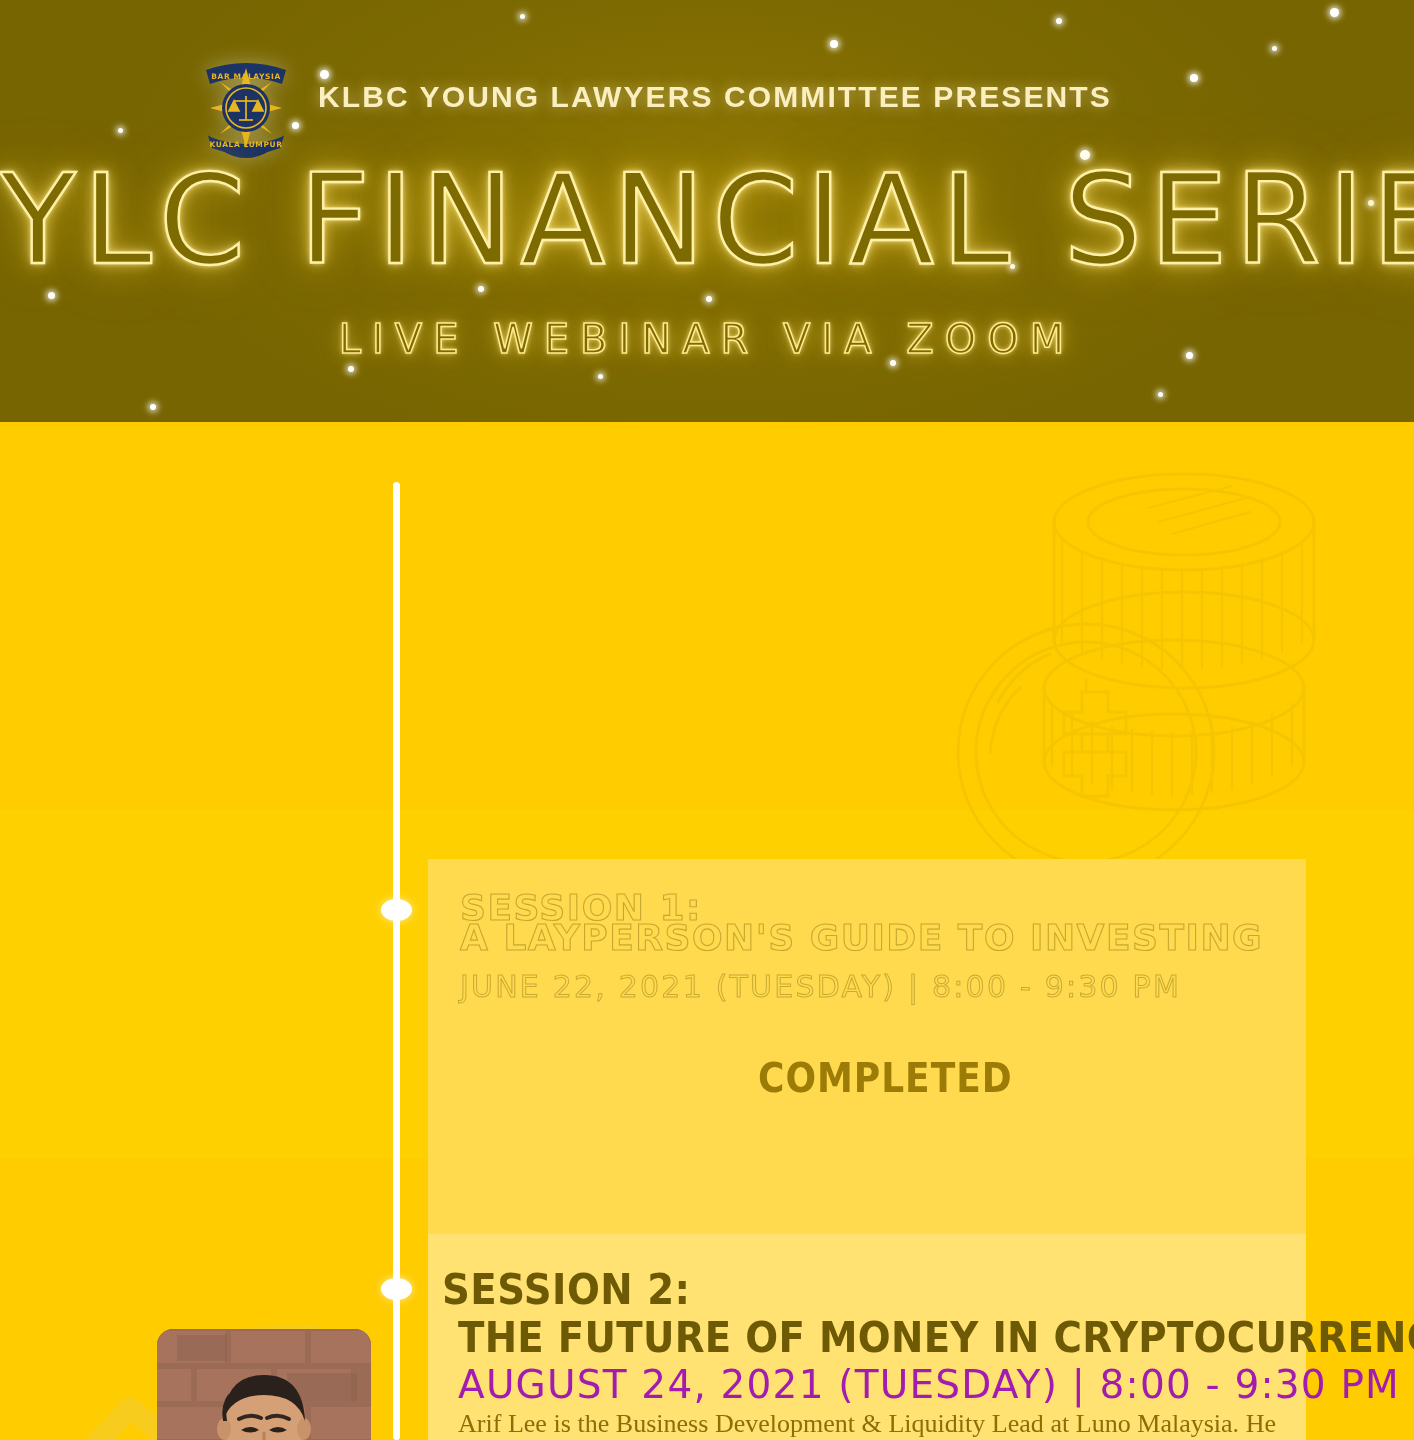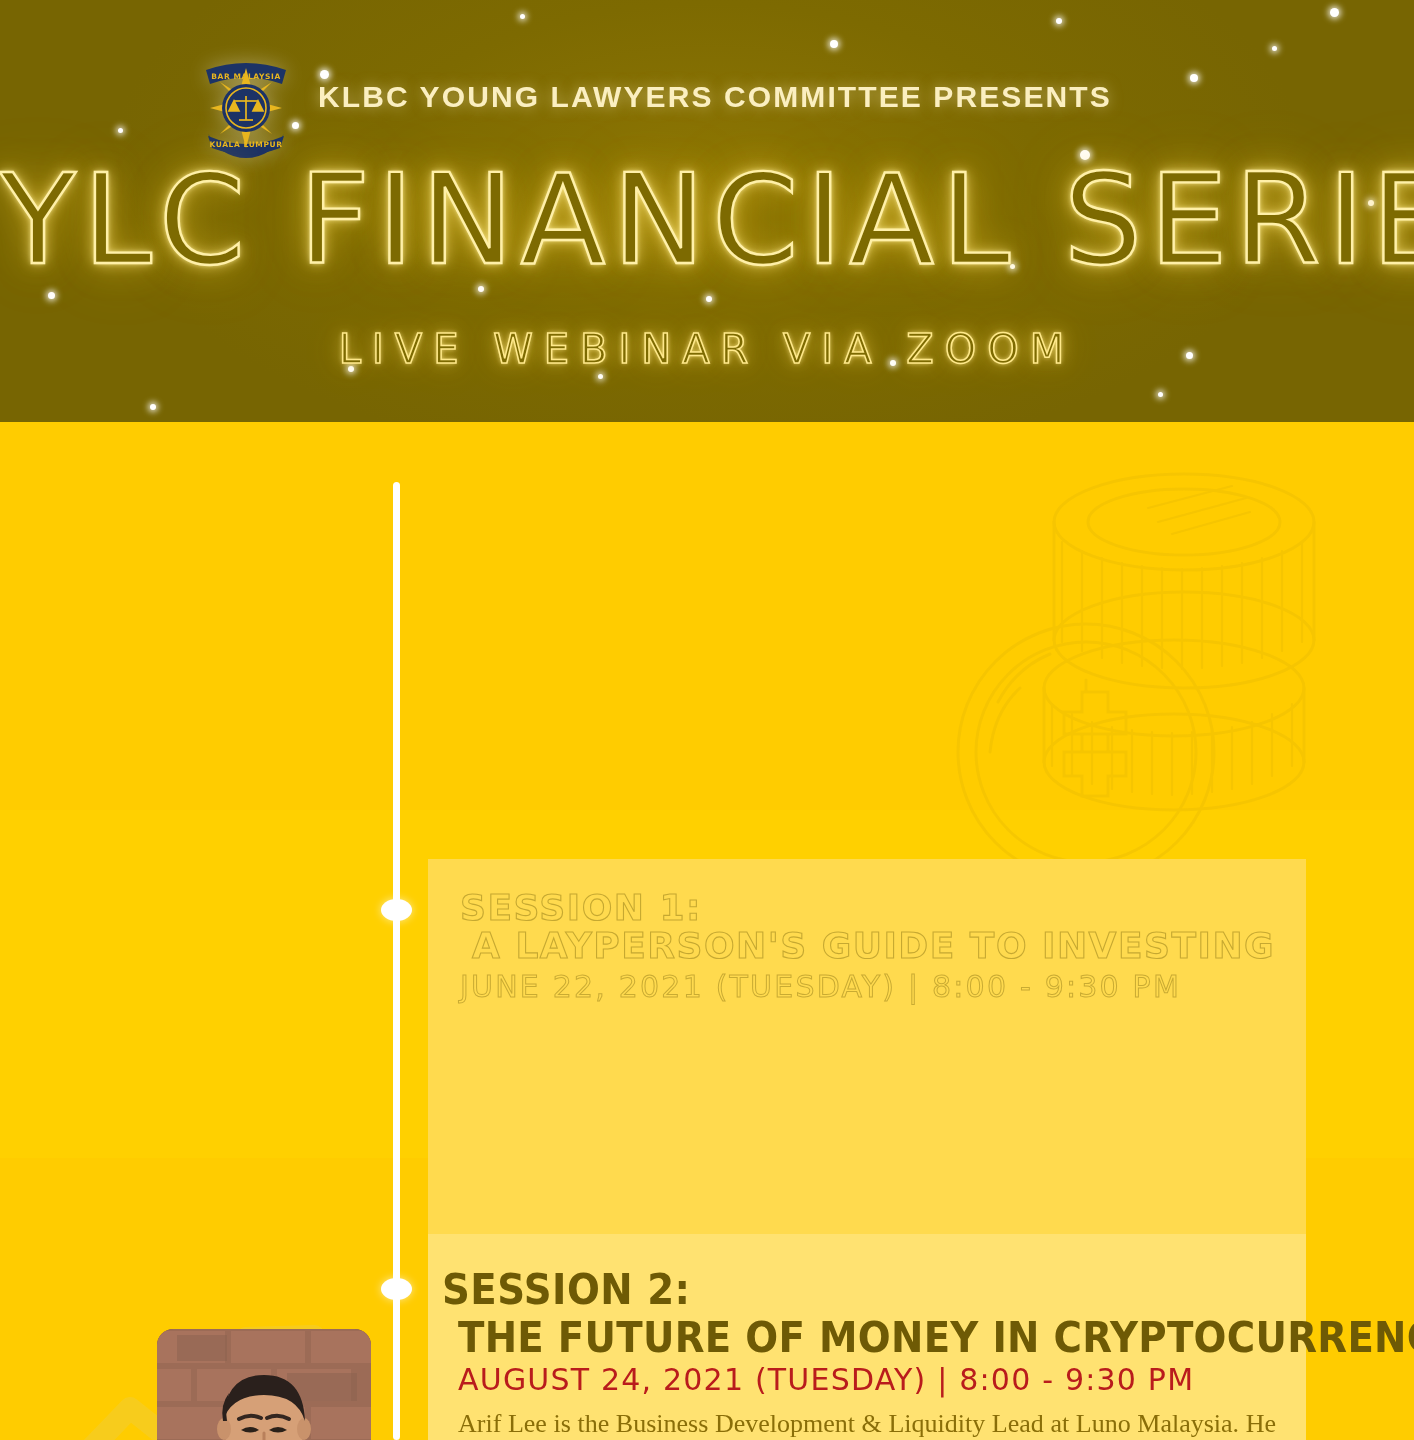--- a/index.html
+++ b/index.html
@@ -42,21 +42,21 @@
     color:#7d6a01;
     -webkit-text-stroke:2.4px #FFF0A8;
     text-shadow:
       0 0 5px rgba(255,240,160,.95),
       0 0 14px rgba(255,230,120,.8),
       0 0 32px rgba(255,215,60,.55),
       0 0 60px rgba(255,205,30,.35);
     white-space:nowrap;
   }
   .neon-sub {
-    position:absolute; left:0; top:326px; width:1414px; text-align:center;
+    position:absolute; left:0; top:316px; width:1414px; text-align:center;
     font-family:"DejaVu Sans", sans-serif;
     font-size:40px; font-weight:400; letter-spacing:11px;
     color:#7d6a01;
     -webkit-text-stroke:1.5px #FFE98A;
     text-shadow:
       0 0 5px rgba(255,235,140,.9),
       0 0 16px rgba(255,220,90,.7),
       0 0 36px rgba(255,205,40,.45);
     white-space:nowrap;
   }
@@ -139,33 +139,33 @@
   
   .active .s-label {
     font-family:"DejaVu Sans Condensed","DejaVu Sans", sans-serif;
     font-size:43px; font-weight:bold; letter-spacing:.5px; color:#6E5A05;
   }
   .active .s-title {
     font-family:"DejaVu Sans Condensed","DejaVu Sans", sans-serif;
     font-size:43px; font-weight:bold; letter-spacing:.3px; color:#6E5A05;
   }
   .active .s-date {
-    font-size:30px; letter-spacing:1.2px; color:#b91c1c;
+    font-size:39px; letter-spacing:1.2px; color:#a21caf;
   }
   .bio {
     font-family:"Liberation Serif", serif;
     font-size:26px; line-height:1.06;
     color:#8A6E08;
     text-align:justify;
     width:818px;
   }
 
   
   .c1-label { position:absolute; left:32px; top:28px; }
-  .c1-title { position:absolute; left:32px; top:66px;margin-left:12px; }
+  .c1-title { position:absolute; left:32px; top:58px; }
   .c1-date  { position:absolute; left:32px; top:110px; }
   .c1-stat  { position:absolute; left:330px; top:196px; }
 
   .c2-label { position:absolute; left:14px; top:30px; }
   .c2-title { position:absolute; left:30px; top:78px; }
   .c2-date  { position:absolute; left:30px; top:128px; }
   .c2-bio   { position:absolute; left:30px; top:176px; }
 </style>
 </head>
 <body>
@@ -325,20 +325,21 @@
           <path d="M86 126 q21 -5 42 0 q-21 19 -42 0 Z" fill="#3A2018"></path>
           <path d="M89 127 q18 -4 36 0 q-18 7 -36 0 Z" fill="#FFFFFF"></path>
         </g>
       </svg>
     </div>
 
     <div class="card card-1 faded">
       <div class="s-label c1-label">SESSION 1:</div>
       <div class="s-title c1-title">A LAYPERSON'S GUIDE TO INVESTING</div>
       <div class="s-date c1-date">JUNE 22, 2021 (TUESDAY)  |  8:00 - 9:30 PM</div>
+      <div class="s-status c1-stat">COMPLETED</div>
     </div>
 
     <div class="card card-2 active">
       <div class="s-label c2-label">SESSION 2:</div>
       <div class="s-title c2-title">THE FUTURE OF MONEY IN CRYPTOCURRENCY</div>
       <div class="s-date c2-date">AUGUST 24, 2021 (TUESDAY)  |  8:00 - 9:30 PM</div>
       <div class="bio c2-bio">Arif Lee is the Business Development &amp; Liquidity Lead at Luno Malaysia. He is responsible for building B2B partnerships and growing the cryptocurrency ecosystem in Malaysia. In his previous roles, he spent two years in the management consulting industry, working at a Dutch based consulting firm, &amp;samhoud.</div>
     </div>
 
   </div>

